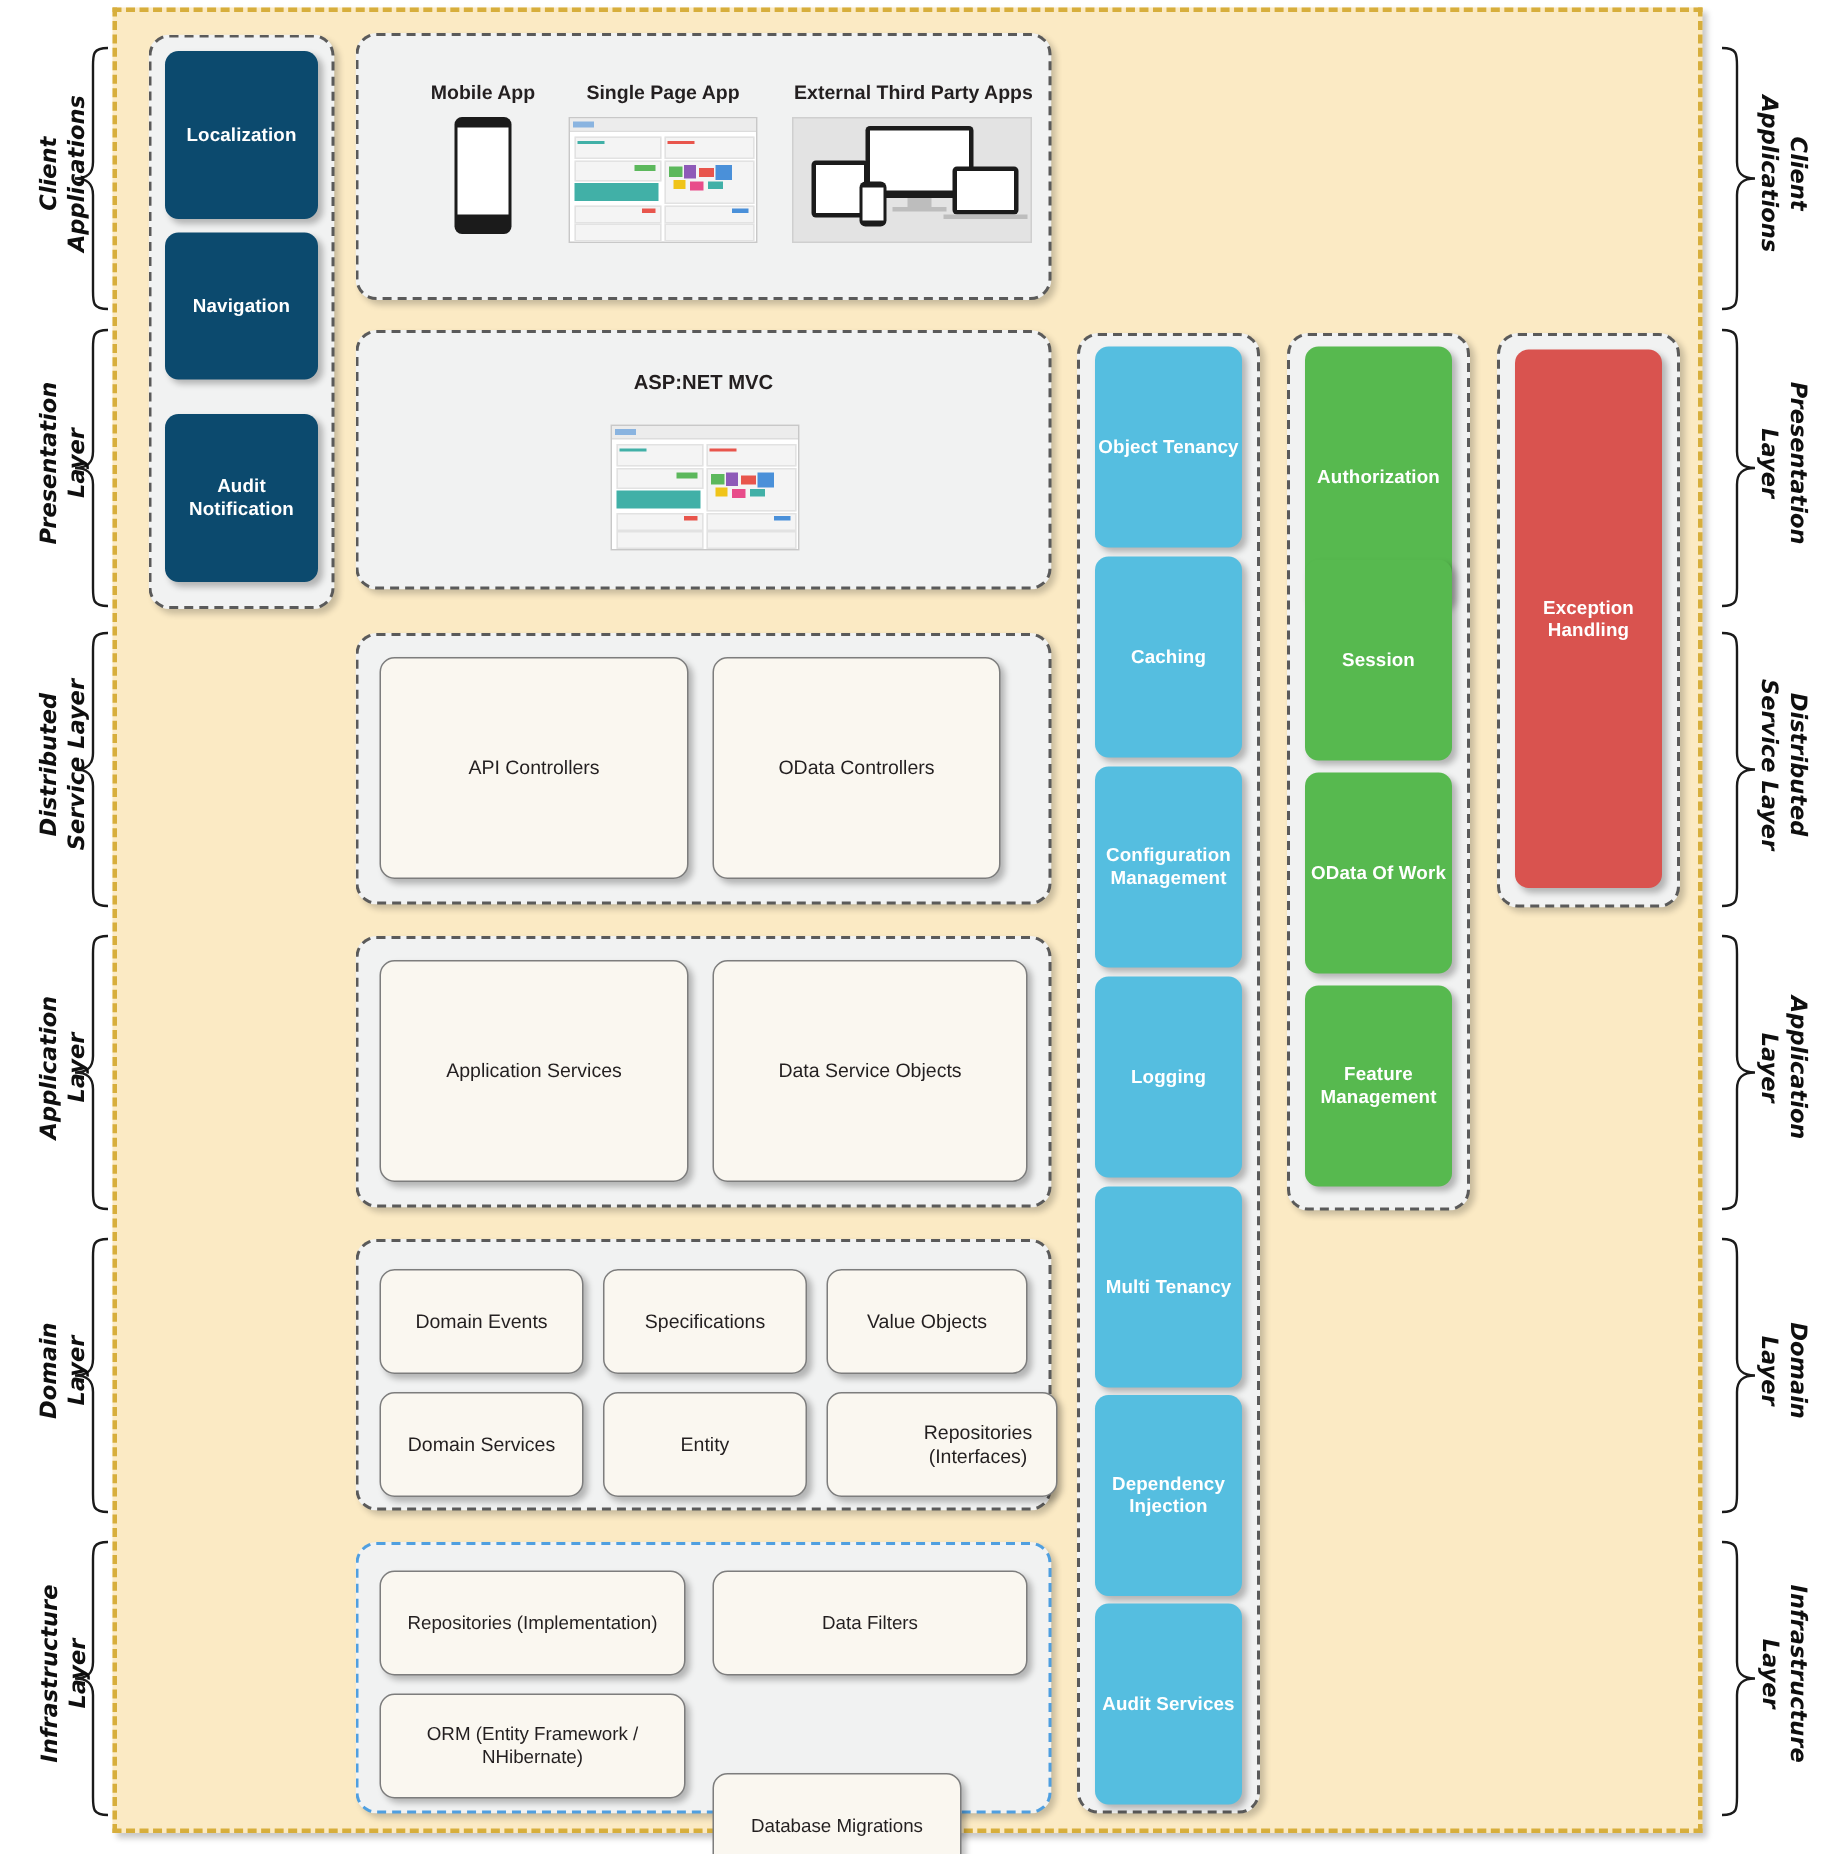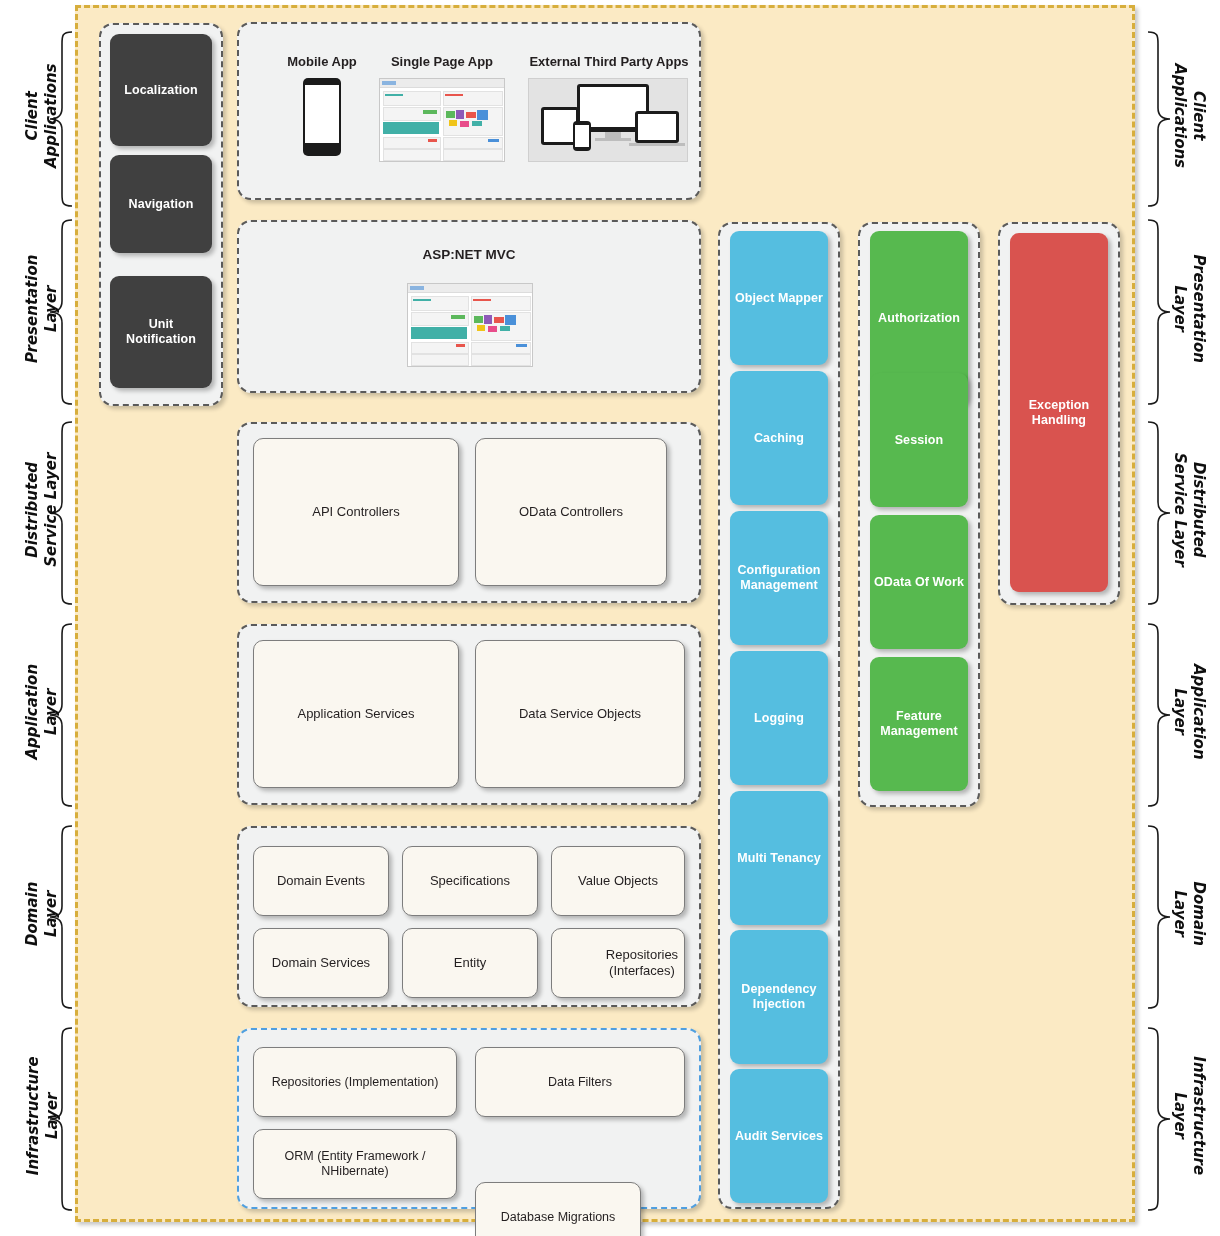--- a/index.html
+++ b/index.html
@@ -22,21 +22,21 @@
   .group.blue-dash{ border:2.5px dashed #4f9fe0; }
 
   
   .card{
     position:absolute; box-sizing:border-box;
     display:flex; align-items:center; justify-content:center; text-align:center;
     border-radius:9px; box-shadow:3px 3px 4px rgba(0,0,0,.26);
     font-weight:bold; line-height:1.2;
   }
   .card.solid{ color:#ffffff; font-size:12.5px; letter-spacing:.1px; border:none; }
-  .c-blue  { background:#404040; }
+  .c-blue  { background:#0c4a6e; }
   .c-cyan  { background:#55bee0; }
   .c-green { background:#57b94f; }
   .c-red   { background:#d9534f; }
 
   .card.plain{
     background:#faf7f0; border:1.4px solid #7d7d7d; color:#231f20;
     font-size:13px; font-weight:normal; border-radius:10px;
   }
   .card.plain.sm{ font-size:12.5px; }
 
@@ -133,21 +133,21 @@
 </div>
 <div class="side-label side-left" style="left:-30px;top:1097px;width:145px;">Infrastructure
 Layer</div>
 
 <div id="canvas"></div>
 
 <div class="group" style="left:99px;top:23px;width:124px;height:383px;">
 </div>
 <div class="card solid c-blue" style="left:110px;top:34px;width:102px;height:112px;">Localization</div>
 <div class="card solid c-blue" style="left:110px;top:155px;width:102px;height:98px;">Navigation</div>
-<div class="card solid c-blue" style="left:110px;top:276px;width:102px;height:112px;white-space:pre-line;">Unit
+<div class="card solid c-blue" style="left:110px;top:276px;width:102px;height:112px;white-space:pre-line;">Audit
 Notification</div>
 
 <div class="group" style="left:237px;top:22px;width:464px;height:178px;">
 </div>
 
 <div class="thumb-label" style="left:258px;top:54px;width:128px;">Mobile App</div>
 
 <div class="phone" style="left:303px;top:78px;width:38px;height:78px;">
   <div class="scr" style="left:2px;top:7px;width:34px;height:58px;">
     <div class="bar" style="left:0;top:0;width:34px;height:4px;"></div>
@@ -282,34 +282,34 @@
 <div class="card plain" style="left:253px;top:640px;width:206px;height:148px;">Application Services</div>
 <div class="card plain" style="left:475px;top:640px;width:210px;height:148px;">Data Service Objects</div>
 
 <div class="group" style="left:237px;top:826px;width:464px;height:181px;">
 </div>
 <div class="card plain" style="left:253px;top:846px;width:136px;height:70px;">Domain Events</div>
 <div class="card plain" style="left:402px;top:846px;width:136px;height:70px;">Specifications</div>
 <div class="card plain" style="left:551px;top:846px;width:134px;height:70px;">Value Objects</div>
 <div class="card plain" style="left:253px;top:928px;width:136px;height:70px;">Domain Services</div>
 <div class="card plain" style="left:402px;top:928px;width:136px;height:70px;">Entity</div>
-<div class="card plain" style="left:551px;top:928px;width:134px;height:70px;white-space:pre-line;padding-left:48px;">Repositories
+<div class="card plain" style="left:551px;top:928px;width:154px;height:70px;white-space:pre-line;padding-left:48px;">Repositories
 (Interfaces)</div>
 
 <div class="group blue-dash" style="left:237px;top:1028px;width:464px;height:181px;">
 </div>
 <div class="card plain sm" style="left:253px;top:1047px;width:204px;height:70px;">Repositories (Implementation)</div>
 <div class="card plain sm" style="left:475px;top:1047px;width:210px;height:70px;">Data Filters</div>
 <div class="card plain sm" style="left:253px;top:1129px;width:204px;height:70px;white-space:pre-line;">ORM (Entity Framework /
 NHibernate)</div>
 <div class="card plain sm" style="left:475px;top:1182px;width:166px;height:70px;">Database Migrations</div>
 
 <div class="group" style="left:718px;top:222px;width:122px;height:987px;">
 </div>
-<div class="card solid c-cyan" style="left:730px;top:231px;width:98px;height:134px;">Object Mapper</div>
+<div class="card solid c-cyan" style="left:730px;top:231px;width:98px;height:134px;">Object Tenancy</div>
 <div class="card solid c-cyan" style="left:730px;top:371px;width:98px;height:134px;">Caching</div>
 <div class="card solid c-cyan" style="left:730px;top:511px;width:98px;height:134px;white-space:pre-line;">Configuration
 Management</div>
 <div class="card solid c-cyan" style="left:730px;top:651px;width:98px;height:134px;">Logging</div>
 <div class="card solid c-cyan" style="left:730px;top:791px;width:98px;height:134px;">Multi Tenancy</div>
 <div class="card solid c-cyan" style="left:730px;top:930px;width:98px;height:134px;white-space:pre-line;">Dependency
 Injection</div>
 <div class="card solid c-cyan" style="left:730px;top:1069px;width:98px;height:134px;">Audit Services</div>
 
 <div class="group" style="left:858px;top:222px;width:122px;height:585px;">

